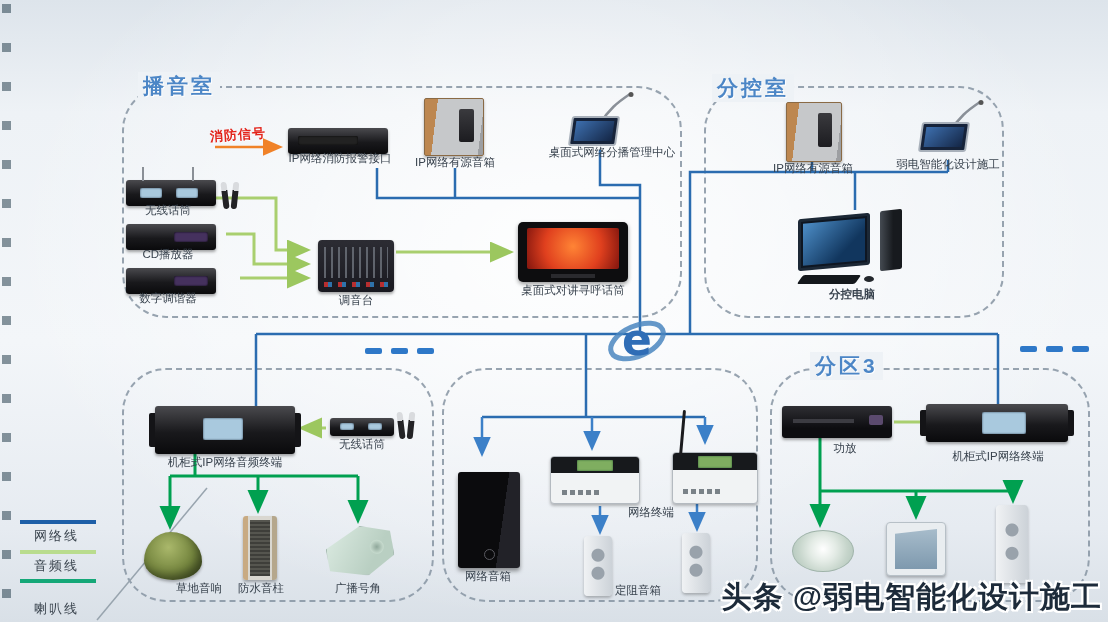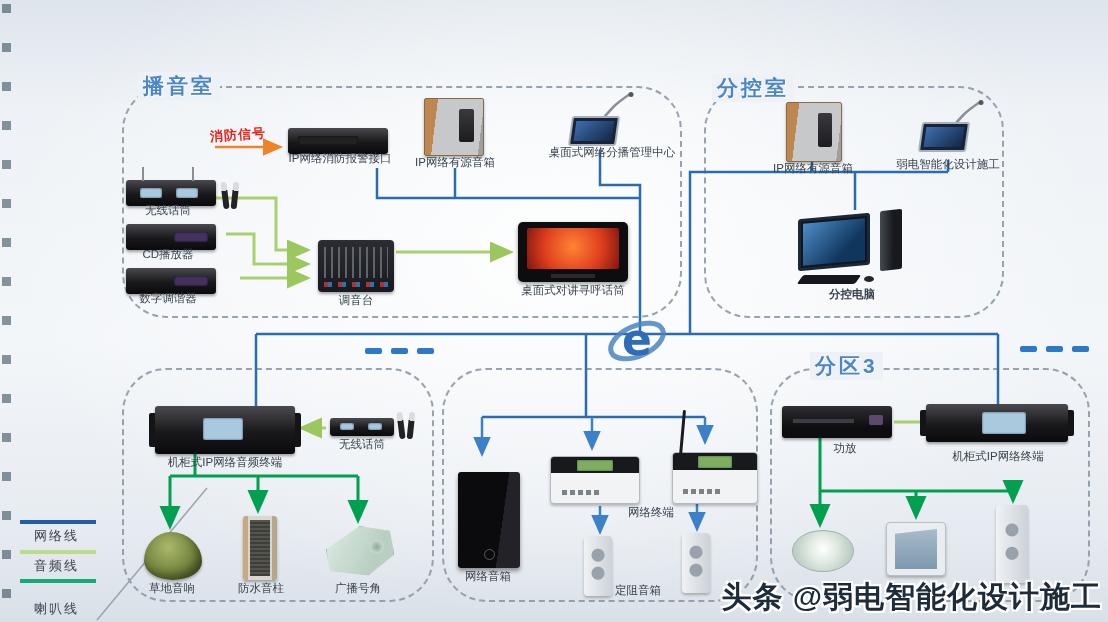--- a/index.html
+++ b/index.html
@@ -270,21 +270,21 @@
   <div class="lbl" style="left:135px;top:456px;width:180px;">机柜式IP网络音频终端</div>
 
   <div class="dev rack" style="left:330px;top:418px;width:64px;height:18px;">
     <i class="win blue" style="left:10px;top:5px;width:14px;height:7px;"></i>
       <i class="win blue" style="left:38px;top:5px;width:14px;height:7px;"></i>
   </div>
   <div class="micpair" style="left:398px;top:412px;"><i></i><i></i></div>
   <div class="lbl" style="left:312px;top:438px;width:100px;">无线话筒</div>
 
   <div class="dev rock" style="left:144px;top:532px;width:58px;height:48px;"></div>
-  <div class="lbl" style="left:122px;top:582px;width:100px;">草地音响</div>
+  <div class="lbl" style="left:122px;top:582px;width:100px;text-align:right;">草地音响</div>
 
   <div class="dev wcolumn" style="left:243px;top:516px;width:34px;height:64px;"></div>
   <div class="lbl" style="left:211px;top:582px;width:100px;">防水音柱</div>
 
   <div class="dev horn" style="left:326px;top:526px;width:66px;height:48px;"></div>
   <div class="lbl" style="left:308px;top:582px;width:100px;">广播号角</div>
 
   <div class="dev blackspk" style="left:458px;top:472px;width:62px;height:96px;"></div>
   <div class="lbl" style="left:438px;top:570px;width:100px;">网络音箱</div>
 

